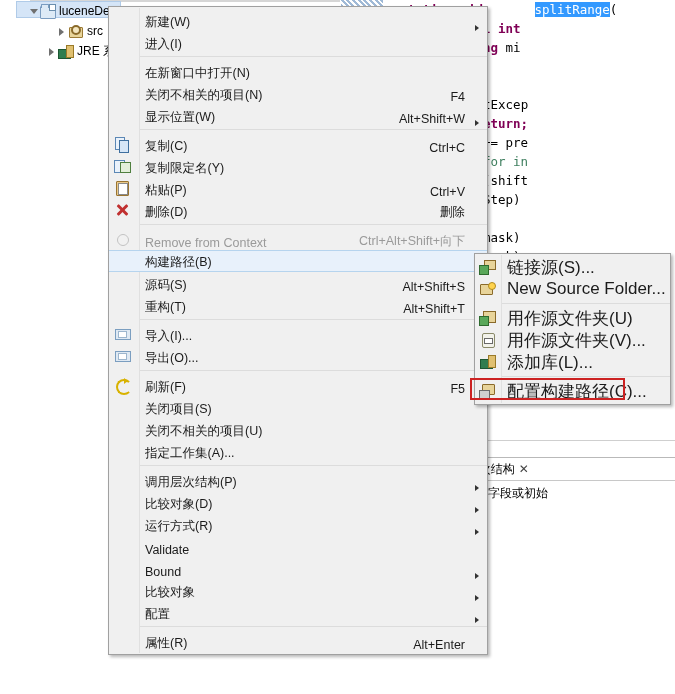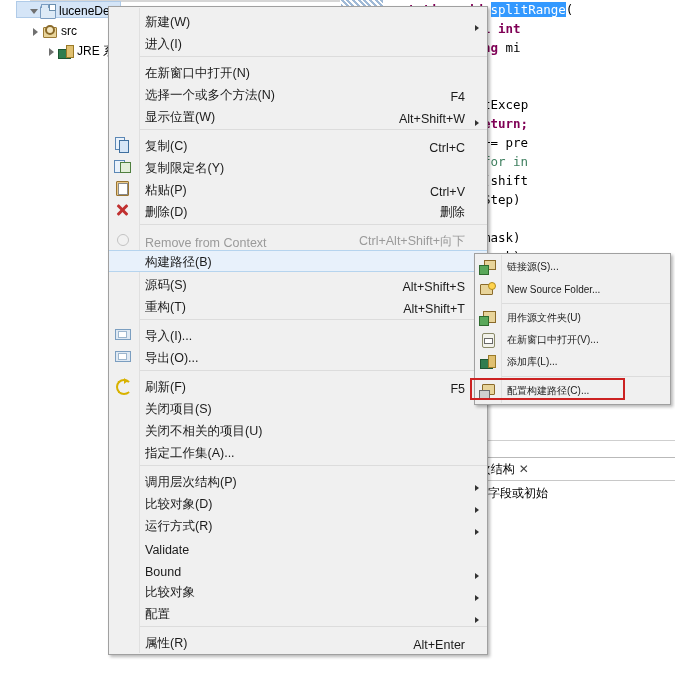--- a/index.html
+++ b/index.html
@@ -81,21 +81,21 @@
   .editor-gutter{
     position:absolute;left:0;top:0;width:0px;height:458px;background:#f0f0f0;
   }
   .code{
     position:absolute;left:0;top:0;
     font-family:"DejaVu Sans Mono","Liberation Mono",monospace;
     font-size:12.5px;line-height:19px;white-space:pre;
   }
   .kw{color:#7f0055;font-weight:bold;}
   .pl{color:#000000;}
-  .sel{background:#3399ff;color:#ffffff;}
+  .sel{background:#3399ff;color:#ffffff;margin-left:44px;}
   .cmt{color:#3f7f5f;}
   .itl{font-style:italic;color:#000;}
   .marker-line{
     position:absolute;left:341px;top:0px;width:42px;height:12px;
     background:repeating-linear-gradient(45deg,#9fb9d6 0 2px,#ffffff 2px 4px);
   }
   .editor-rule{position:absolute;left:340px;top:440px;width:335px;height:1px;background:#cfcfcf;}
   .editor-rule2{position:absolute;left:340px;top:457px;width:335px;height:1px;background:#b9b9b9;}
 
   
@@ -198,21 +198,21 @@
 
   
   .submenu{
     position:absolute;left:474px;top:253px;width:197px;
     background:#f0f0f0;border:1px solid #a0a0a0;
     box-shadow:2px 2px 3px rgba(0,0,0,.28);
     box-sizing:border-box;padding:2px 0;
   }
   .submenu .gutterline{position:absolute;left:26px;top:1px;width:1px;bottom:1px;background:#e0e0e0;}
   .smi{position:relative;height:22px;display:flex;align-items:center;
-       font-size:10px;color:#1b1b1b;white-space:nowrap;}
+       font-size:17px;color:#1b1b1b;white-space:nowrap;}
   .smi .micon{position:absolute;left:4px;top:3px;width:17px;height:16px;}
   .smi .mlbl{margin-left:32px;}
   .smsep{height:1px;margin:3px 0 3px 27px;background:#dcdcdc;}
 
   .ic-linksrc{position:relative;}
   .ic-linksrc::before{content:"";position:absolute;left:5px;top:1px;width:10px;height:8px;
     background:#e8d49a;border:1px solid #8a6a2a;}
   .ic-linksrc::after{content:"";position:absolute;left:0px;top:6px;width:8px;height:8px;
     background:#5aa85a;border:1px solid #2f6b2f;}
   .ic-newsrcfolder{position:relative;}
@@ -257,21 +257,21 @@
     <div class="row-sel"></div>
 
     <div class="tree-row open" style="left:28px;top:2px;">
       <span class="twisty"></span>
       <span class="ticon">
           <i class="ic-folder"></i>
         </span>
       <span class="tree-lbl">luceneDem</span>
     </div>
 
-    <div class="tree-row" style="left:30px;top:22px;">
+    <div class="tree-row" style="left:56px;top:22px;">
       <span class="twisty"></span>
       <span class="ticon">
           <i class="ic-src"></i>
         </span>
       <span class="tree-lbl">src</span>
     </div>
 
     <div class="tree-row" style="left:46px;top:42px;">
       <span class="twisty"></span>
       <span class="ticon">
@@ -317,21 +317,21 @@
         <span class="marrow"></span>
       </div>
       <div class="mi">
         <span class="mlbl">进入(I)</span>
       </div>
       <div class="msep"></div>
       <div class="mi">
         <span class="mlbl">在新窗口中打开(N)</span>
       </div>
       <div class="mi">
-        <span class="mlbl">选择一个或多个方法(N)</span>
+        <span class="mlbl">关闭不相关的项目(N)</span>
         <span class="macc">F4</span>
       </div>
       <div class="mi">
         <span class="mlbl">显示位置(W)</span>
         <span class="macc" style="right: 22px;">Alt+Shift+W</span>
         <span class="marrow"></span>
       </div>
       <div class="msep"></div>
       <div class="mi">
         <span class="micon ic-copy"></span>
@@ -441,21 +441,21 @@
         <span class="micon ic-newsrcfolder"></span>
         <span class="mlbl">New Source Folder...</span>
       </div>
       <div class="smsep"></div>
       <div class="smi">
         <span class="micon ic-usesrc"></span>
         <span class="mlbl">用作源文件夹(U)</span>
       </div>
       <div class="smi">
         <span class="micon ic-extarchive"></span>
-        <span class="mlbl">在新窗口中打开(V)...</span>
+        <span class="mlbl">用作源文件夹(V)...</span>
       </div>
       <div class="smi">
         <span class="micon ic-addlib"></span>
         <span class="mlbl">添加库(L)...</span>
       </div>
       <div class="smsep"></div>
       <div class="smi">
         <span class="micon ic-cfgbuild"></span>
         <span class="mlbl">配置构建路径(C)...</span>
       </div>

